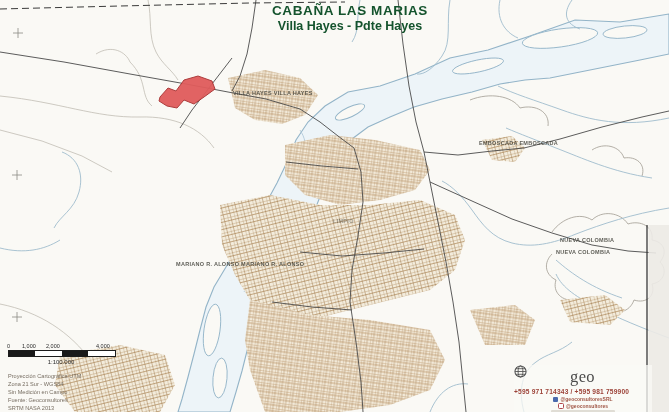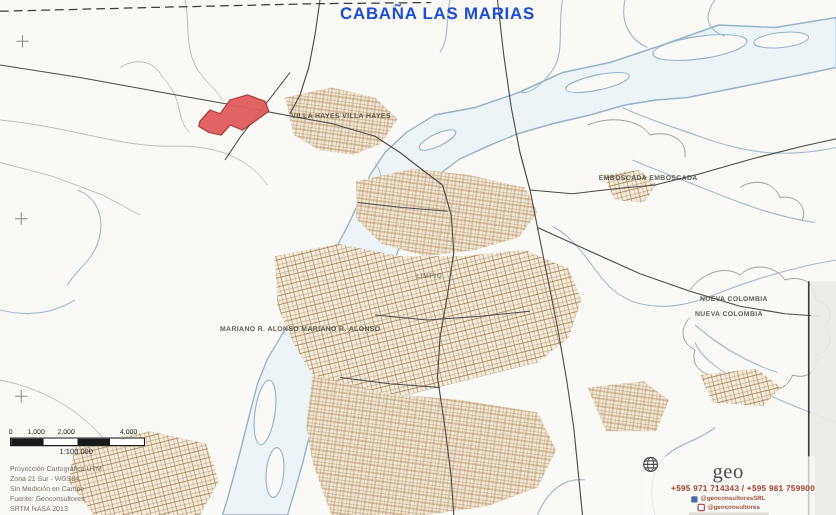--- a/index.html
+++ b/index.html
@@ -1,38 +1,38 @@
 <!DOCTYPE html>
 <html><head>
 <meta charset="utf-8">
 <style>
   html,body{margin:0;padding:0;background:#e9e7e2;}
   .stage{position:relative;width:669px;height:412px;background:#faf9f5;overflow:hidden;
          font-family:"Liberation Sans",sans-serif;outline:1px solid #d8d5ce;}
   .stage svg{position:absolute;left:0;top:0;}
   .abs{position:absolute;white-space:nowrap;}
   
-  .title{left:222px;top:3px;width:256px;text-align:center;color:#1d4ed8;}
+  .title{left:222px;top:3px;width:256px;text-align:center;color:#14532d;}
   .title .l1{font-size:13.5px;font-weight:bold;letter-spacing:.6px;}
   .title .l2{font-size:11.5px;font-weight:bold;margin-top:1px;}
   .title .l3{font-size:12.5px;font-weight:bold;margin-top:1px;}
   
   .lbl{font-size:5.5px;font-weight:bold;color:#44443c;letter-spacing:.3px;opacity:.85;}
   
   .scalebar{left:6px;top:343px;width:120px;font-size:5.5px;color:#2a2a2a;}
   .scalebar .ticks{position:relative;height:7px;}
   .scalebar .ticks span{position:absolute;top:0;}
   .bar{position:relative;margin-left:2px;width:106px;height:5px;border:1px solid #1c1c1c;
        background:#fff;display:flex;}
   .bar i{display:block;height:100%;}
   .ratio{text-align:center;width:110px;margin-top:2px;font-size:6px;}
   
   .credits{left:8px;top:372px;font-size:5.6px;line-height:1.45;color:#776e62;filter:blur(.2px);}
   
-  .logo{left:514px;top:365px;width:138px;text-align:right;background:rgba(250,249,245,.75);padding-top:2px;}
+  .logo{left:514px;top:365px;width:138px;text-align:left;background:rgba(250,249,245,.75);padding-top:2px;}
   .logo .name{display:flex;align-items:center;justify-content:center;gap:1px;
               font-family:"Liberation Serif",serif;font-size:16.5px;color:#4c4c4c;letter-spacing:.4px;}
   .logo .phone{font-size:6.6px;font-weight:bold;color:#9c4238;margin-top:1px;letter-spacing:.2px;}
   .social{display:flex;align-items:center;justify-content:center;gap:2px;margin-top:1px;
           font-size:5px;color:#a05545;font-weight:bold;}
   .fb-icon{width:5px;height:5px;background:#4a69ad;border-radius:1px;display:inline-block;}
   .ig-icon{width:4px;height:4px;border:1px solid #b0484e;border-radius:1.5px;background:#fff;display:inline-block;}
   .smudge{margin:1px auto 0;width:64px;height:3px;background:#cfc9c0;opacity:.6;border-radius:1px;}
 </style>
 </head>
@@ -141,20 +141,21 @@
     </g>
 
     <path d="M0,9 L120,6 L250,3 L345,2" stroke="#3a3a3a" stroke-width="1" fill="none" stroke-dasharray="7,4"></path>
 
     <rect x="648.5" y="225" width="20.5" height="187" fill="#eceae5" opacity="0.9"></rect>
     <line x1="647" y1="225" x2="647" y2="412" stroke="#3a3a3a" stroke-width="1.3"></line>
   </svg>
 
   <div class="abs title">
     <div class="l1">CABAÑA LAS MARIAS</div>
+    <div class="l3">Villa Hayes - Pdte Hayes</div>
   </div>
 
   <div class="abs lbl" style="left:233px;top:90px;">VILLA HAYES VILLA HAYES</div>
   <div class="abs lbl" style="left:479px;top:140px;">EMBOSCADA EMBOSCADA</div>
   <div class="abs lbl" style="left:560px;top:237px;">NUEVA COLOMBIA</div>
   <div class="abs lbl" style="left:556px;top:249px;">NUEVA COLOMBIA</div>
   <div class="abs lbl" style="left:176px;top:261px;">MARIANO R. ALONSO MARIANO R. ALONSO</div>
   <div class="abs lbl" style="left:333px;top:218px;opacity:.5;">LIMPIO</div>
 
   <div class="abs scalebar">

